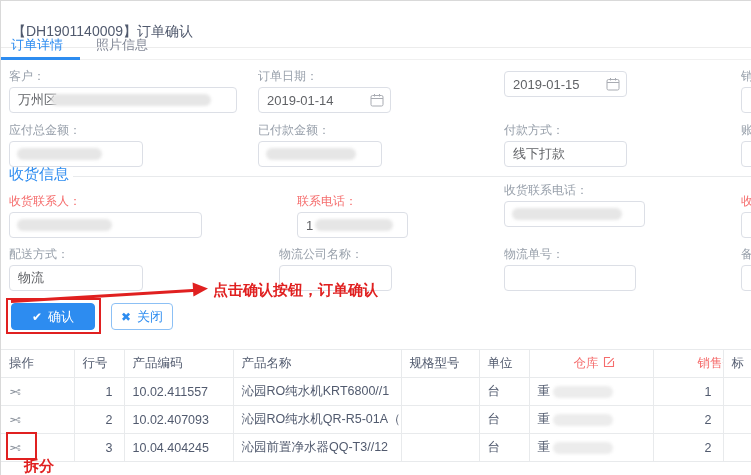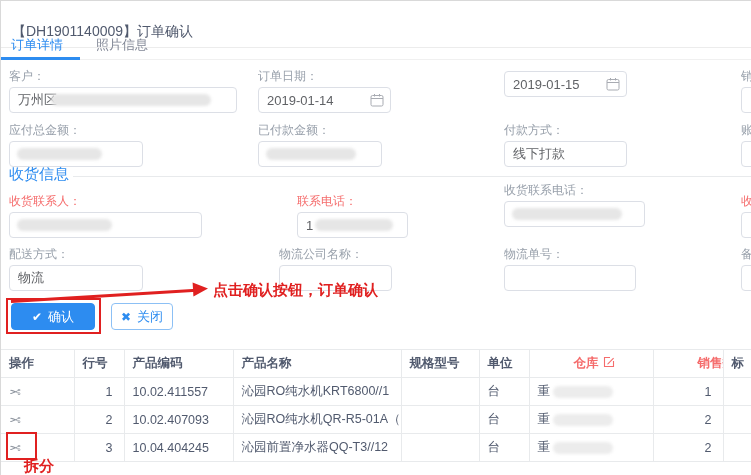--- a/index.html
+++ b/index.html
@@ -46,21 +46,21 @@
     font-weight:bold; font-size:15px; white-space:nowrap; }
   .arrow-shaft { position:absolute; left:10px; top:299px; width:186px; height:3px;
     background:#e02020; transform:rotate(-3.5deg); transform-origin:left center; }
   .arrow-head { position:absolute; left:192px; top:281px; width:0; height:0;
     border-left:15px solid #e02020; border-top:7px solid transparent; border-bottom:7px solid transparent;
     transform:rotate(-3.5deg); }
   
   .grid { position:absolute; left:0; top:348px; width:800px; border-collapse:collapse; table-layout:fixed; }
   .grid th, .grid td { border:1px solid #e8eaec; height:28px; padding:0 8px;
     font-size:12.5px; color:#515a6e; white-space:nowrap; overflow:hidden; text-align:left; }
-  .grid th { font-weight:bold; }
+  .grid th { font-weight:normal; }
   .grid th.red { color:#f56c6c;padding-left:44px; }
   .grid td.num, .grid th.num { text-align:right; padding-right:11px; }
   .grid .border-l-none { border-left:none; }
   .scissors { display:inline-block; transform:scaleX(-1); color:#8c939d; font-size:14px; cursor:pointer; }
   .cell-redact { display:inline-block; vertical-align:middle; margin-left:3px; width:60px; height:12px;
     background:#ececec; border-radius:6px; filter:blur(1.5px); }
   .editicon { display:inline-block; margin-left:4px; vertical-align:-1px; }
 </style>
 </head>
 <body>

